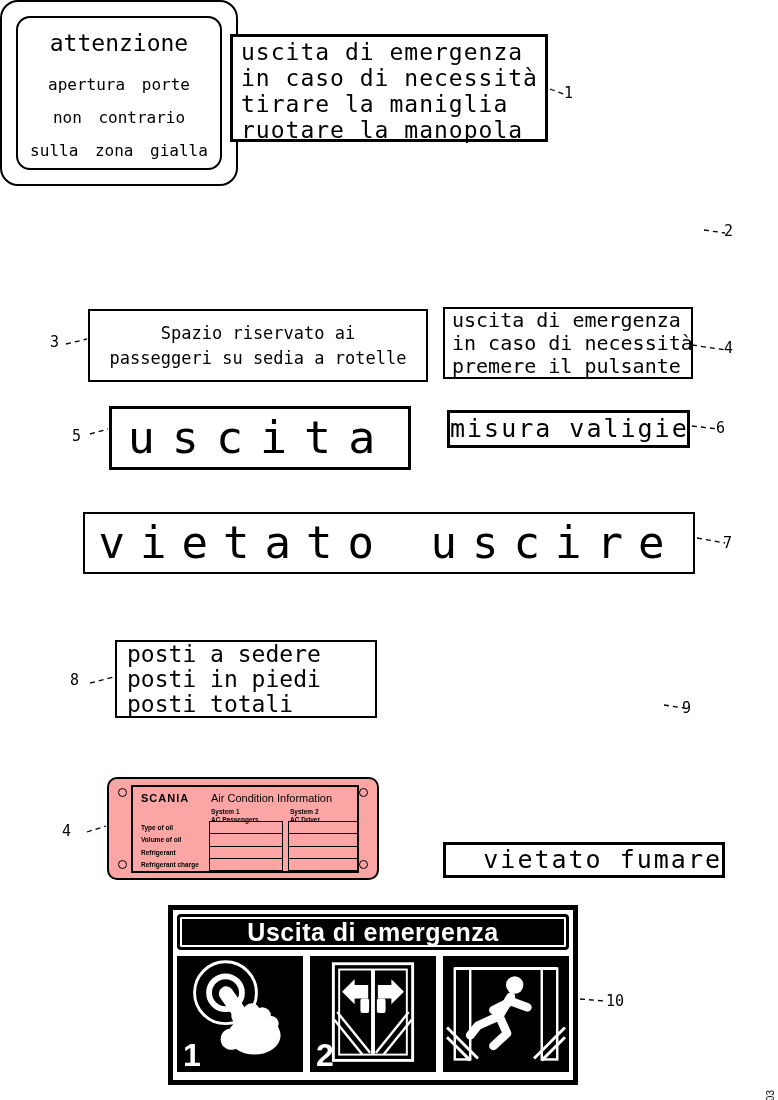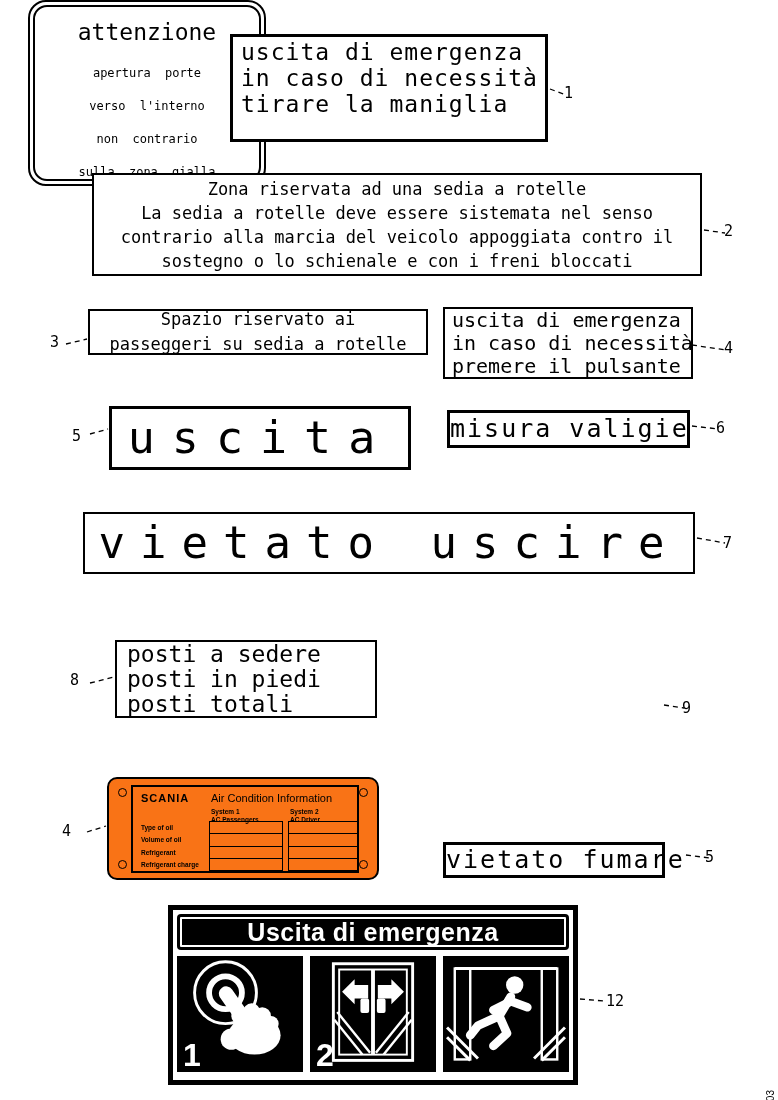--- a/index.html
+++ b/index.html
@@ -10,48 +10,48 @@
   .ctr{display:flex;flex-direction:column;justify-content:center;}
   .callout{position:absolute;font-size:15px;font-family:"DejaVu Sans Mono",monospace;}
   .leaders{position:absolute;left:0;top:0;pointer-events:none;}
   
   .l1{left:230px;top:34px;width:318px;height:108px;padding:2px 0 0 8px;}
   .l1 div{font-size:23px;line-height:26px;letter-spacing:1px;white-space:nowrap;}
   
   .l2{left:92px;top:173px;width:610px;height:103px;text-align:center;}
   .l2 div{font-size:17px;line-height:24px;white-space:nowrap;}
   
-  .l3{left:88px;top:309px;width:340px;height:46px;text-align:center;}
+  .l3{left:88px;top:309px;width:340px;height:73px;text-align:center;}
   .l3 div{font-size:17px;line-height:25px;white-space:nowrap;}
   
   .l4{left:443px;top:307px;width:250px;height:72px;padding-left:7px;}
   .l4 div{font-size:20px;line-height:23px;white-space:nowrap;}
   
   .l5{left:109px;top:406px;width:302px;height:64px;text-align:center;}
   .l5 div{font-size:45px;line-height:58px;letter-spacing:17px;white-space:nowrap;text-align:center;}
   
   .l6{left:447px;top:410px;width:243px;height:38px;text-align:center;}
   .l6 div,.l10 div{font-size:25px;line-height:32px;letter-spacing:2px;white-space:nowrap;}
-  .l10{left:443px;top:842px;width:222px;height:36px;text-align:left;}
+  .l10{left:443px;top:842px;width:282px;height:36px;text-align:right;}
   
   .l7{left:83px;top:512px;width:612px;height:62px;text-align:center;}
   .l7 div{font-size:44px;line-height:56px;letter-spacing:15px;white-space:nowrap;}
   
   .l8{left:115px;top:640px;width:262px;height:78px;padding-left:10px;}
   .l8 div{font-size:23px;line-height:25px;white-space:nowrap;}
   
   .l9{left:464px;top:616px;width:238px;height:186px;border:2px solid #000;border-radius:18px;
-      box-sizing:border-box;padding:3px;margin-left:28px;}
+      box-sizing:border-box;padding:14px;}
   .l9 .inner{width:100%;height:100%;border:2px solid #000;border-radius:14px;box-sizing:border-box;
       display:flex;flex-direction:column;align-items:center;padding-top:12px;}
   .l9 .ttl{font-size:23px;line-height:26px;margin-bottom:12px;}
-  .l9 .bl{font-size:12px;line-height:33px;word-spacing:7px;white-space:nowrap;text-align:center;}
+  .l9 .bl{font-size:16px;line-height:33px;word-spacing:7px;white-space:nowrap;text-align:center;}
   
   .plate{left:107px;top:777px;width:272px;height:103px;border:2px solid #000;border-radius:10px;
-         position:absolute;box-sizing:border-box;background:#f97316;font-family:"Liberation Sans",sans-serif;}
+         position:absolute;box-sizing:border-box;background:#fca5a5;font-family:"Liberation Sans",sans-serif;}
   .plate .screw{position:absolute;width:9px;height:9px;border:1.5px solid #000;border-radius:50%;box-sizing:border-box;}
   .plate .inner{position:absolute;left:22px;top:6px;width:228px;height:88px;border:2px solid #000;box-sizing:border-box;}
   .plate .brand{position:absolute;left:8px;top:5px;font-size:11px;font-weight:bold;letter-spacing:1px;}
   .plate .ptitle{position:absolute;left:78px;top:5px;font-size:11px;font-weight:normal;}
   .plate .colhdr{position:absolute;top:21px;font-size:6.5px;font-weight:bold;line-height:8px;}
   .plate .rowlbl{position:absolute;left:8px;font-size:6.5px;font-weight:bold;}
   .plate .tbl{position:absolute;top:34px;height:50px;border:1.5px solid #000;box-sizing:border-box;
               display:flex;flex-direction:column;}
   .plate .tbl div{flex:1;border-bottom:1px solid #000;}
   .plate .tbl div:last-child{border-bottom:none;}
@@ -95,34 +95,29 @@
   <div class="callout" style="left:724px;top:222px;">2</div>
   <div class="callout" style="left:50px;top:333px;">3</div>
   <div class="callout" style="left:724px;top:339px;">4</div>
   <div class="callout" style="left:72px;top:427px;">5</div>
   <div class="callout" style="left:716px;top:419px;">6</div>
   <div class="callout" style="left:723px;top:534px;">7</div>
   <div class="callout" style="left:70px;top:671px;">8</div>
   <div class="callout" style="left:682px;top:699px;">9</div>
   <div class="callout" style="left:705px;top:848px;">5</div>
   <div class="callout" style="left:62px;top:822px;">4</div>
-  <div class="callout" style="left:606px;top:992px;">12</div>
+  <div class="callout" style="left:606px;top:992px;">10</div>
 
   <div class="box thick l1">
     <div>uscita di emergenza</div>
     <div>in caso di necessità</div>
     <div>tirare la maniglia</div>
-  </div>
-
-  <div class="box ctr l2">
-    <div>Zona riservata ad una sedia a rotelle</div>
-    <div>La sedia a rotelle deve essere sistemata nel senso</div>
-    <div>contrario alla marcia del veicolo appoggiata contro il</div>
-    <div>sostegno o lo schienale e con i freni bloccati</div>
-  </div>
+    <div>ruotare la manopola</div>
+  </div>
+
 
   <div class="box ctr l3">
     <div>Spazio riservato ai</div>
     <div>passeggeri su sedia a rotelle</div>
   </div>
 
   <div class="box ctr l4">
     <div>uscita di emergenza</div>
     <div>in caso di necessità</div>
     <div>premere il pulsante</div>
@@ -143,21 +138,20 @@
   <div class="box ctr l8">
     <div>posti a sedere</div>
     <div>posti in piedi</div>
     <div>posti totali</div>
   </div>
 
   <div class="l9">
     <div class="inner">
       <div class="ttl">attenzione</div>
       <div class="bl">apertura porte</div>
-      <div class="bl">verso l'interno</div>
       <div class="bl">non contrario</div>
       <div class="bl">sulla zona gialla</div>
     </div>
   </div>
 
   <div class="box thick ctr l10">
     <div>vietato fumare</div>
   </div>
 
   <div class="plate">

